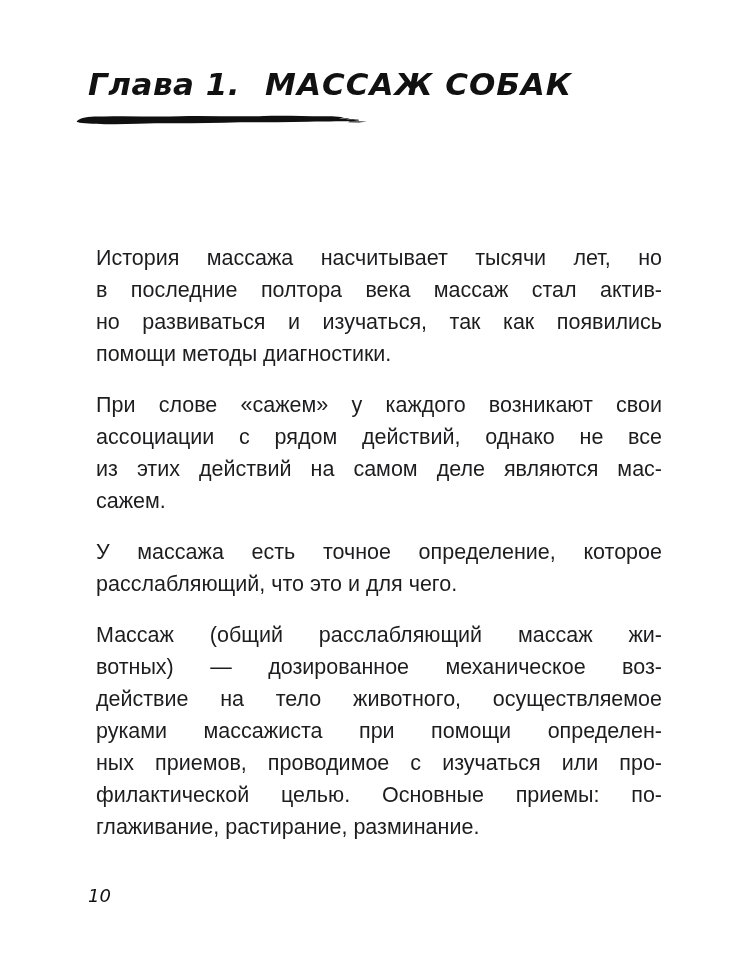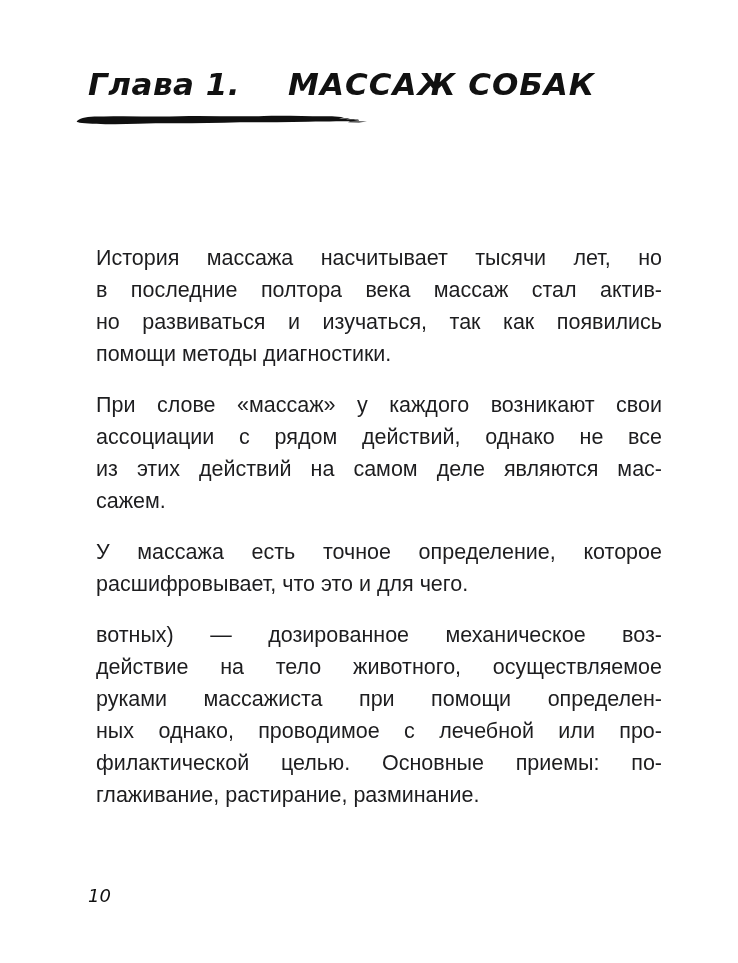--- a/index.html
+++ b/index.html
@@ -17,21 +17,21 @@
     color: #1d1d1f;
   }
 
   
   .heading {
     position: absolute;
     left: 88px;
     top: 66px;
     display: flex;
     align-items: baseline;
-    gap: 48px;
+    gap: 25px;
     font-family: "DejaVu Sans", sans-serif;
     font-style: italic;
     font-weight: 600;
     font-size: 31px;
     letter-spacing: 0.5px;
     color: #111111;
     white-space: nowrap;
   }
   .heading .chapter-title {
     letter-spacing: 1px;
@@ -112,34 +112,35 @@
   </div>
 
   <div class="body-text">
       <div class="paragraph">
         <div class="line">История массажа насчитывает тысячи лет, но</div>
         <div class="line">в последние полтора века массаж стал актив-</div>
         <div class="line">но развиваться и изучаться, так как появились</div>
         <div class="line last">помощи методы диагностики.</div>
       </div>
       <div class="paragraph">
-        <div class="line">При слове «массаж» у каждого возникают свои</div>
+        <div class="line">При слове «сажем» у каждого возникают свои</div>
         <div class="line">ассоциации с рядом действий, однако не все</div>
         <div class="line">из этих действий на самом деле являются мас-</div>
         <div class="line last">сажем.</div>
       </div>
       <div class="paragraph">
         <div class="line">У массажа есть точное определение, которое</div>
-        <div class="line last">расшифровывает, что это и для чего.</div>
+        <div class="line last">расслабляющий, что это и для чего.</div>
       </div>
       <div class="paragraph">
+        <div class="line">Массаж (общий расслабляющий массаж жи-</div>
         <div class="line">вотных) — дозированное механическое воз-</div>
         <div class="line">действие на тело животного, осуществляемое</div>
         <div class="line">руками массажиста при помощи определен-</div>
-        <div class="line">ных однако, проводимое с лечебной или про-</div>
+        <div class="line">ных приемов, проводимое с изучаться или про-</div>
         <div class="line">филактической целью. Основные приемы: по-</div>
         <div class="line last">глаживание, растирание, разминание.</div>
       </div>
     </div>
 
   <div class="page-number">10</div>
 
 </div>
 
 </body></html>

